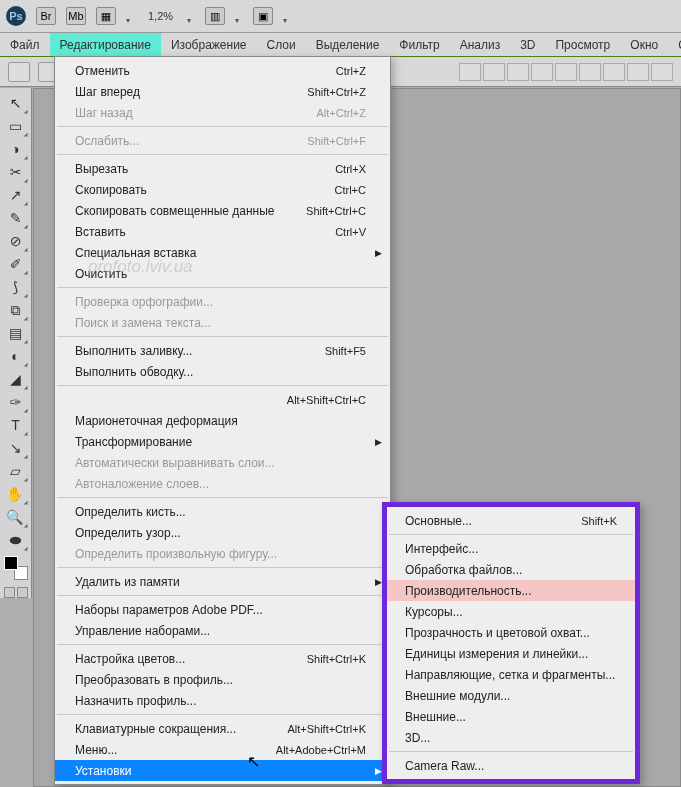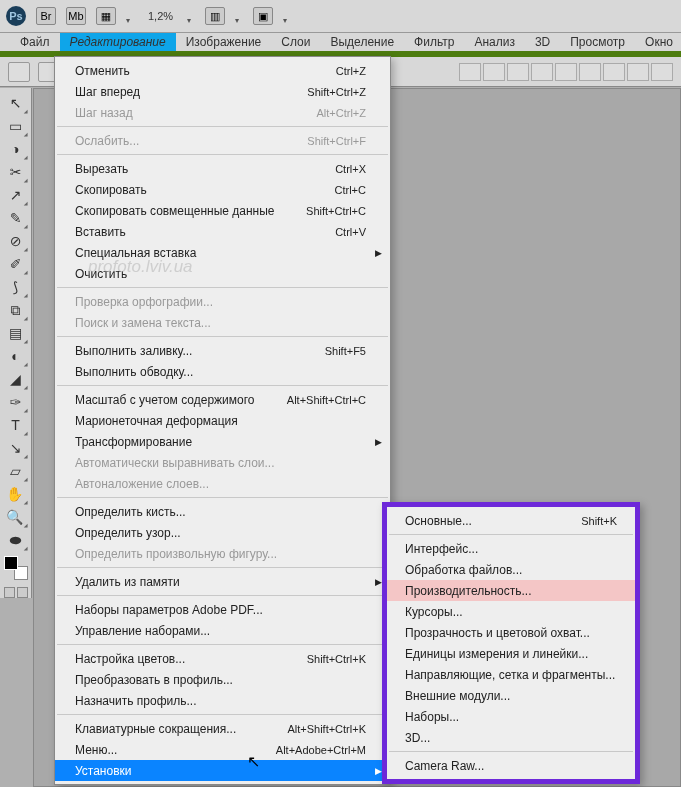--- a/index.html
+++ b/index.html
@@ -5,23 +5,23 @@
 * { margin: 0; padding: 0; box-sizing: border-box; font-family: Tahoma, Arial, sans-serif; font-size: 12px; }
 body { background: #b0b0b0; width: 681px; height: 787px; overflow: hidden; position: relative; }
 
 .topbar { height: 33px; background: #d8d8d8; border-bottom: 1px solid #999; display: flex; align-items: center; padding: 0 6px; gap: 10px; }
 .ps-icon { width: 20px; height: 20px; background: #1a3e5a; border-radius: 10px; color: #9fc6e0; font-weight: bold; font-size: 11px; display: flex; align-items: center; justify-content: center; }
 .top-icon { width: 20px; height: 18px; border: 1px solid #888; border-radius: 2px; display: flex; align-items: center; justify-content: center; font-size: 11px; background: #ccc; }
 .zoom { font-size: 11px; color: #333; padding: 0 4px; }
 .dd { width: 8px; height: 8px; display: inline-block; }
 .dd::after { content: "▾"; font-size: 8px; color: #555; }
 
-.menubar { height: 24px; background: #d8d8d8; border-bottom: 6px solid #4d7c0f; display: flex; align-items: stretch; padding-left: 10px; }
+.menubar { height: 24px; background: #d8d8d8; border-bottom: 1px solid #4d7c0f; display: flex; align-items: stretch; }
 .menu-item { padding: 0 10px; display: flex; align-items: center; color: #333; cursor: default; }
-.menu-item.active { background: #0ea5e9; font-style: italic; }
+.menu-item.active { background: #5eead4; }
 
 .optionbar { height: 30px; background: #d8d8d8; border-bottom: 1px solid #888; display: flex; align-items: center; padding-left: 8px; gap: 8px; }
 .opt-icon { width: 22px; height: 20px; border: 1px solid #999; background: #ddd; border-radius: 2px; }
 .opt-btn { padding: 2px 6px; border: 1px solid #999; background: #ddd; border-radius: 2px; font-size: 11px; color: #555; }
 .opt-group { display: flex; gap: 2px; margin-left: auto; padding-right: 8px; }
 .opt-sm { width: 22px; height: 18px; border: 1px solid #aaa; background: #ddd; }
 
 .toolbar { position: absolute; left: 0; top: 88px; width: 32px; background: #d4d4d4; border-right: 1px solid #888; display: flex; flex-direction: column; align-items: center; padding-top: 4px; gap: 1px; }
 .tool { width: 26px; height: 22px; display: flex; align-items: center; justify-content: center; font-size: 14px; color: #333; cursor: default; position: relative; }
 .tool::after { content: "◢"; position: absolute; right: 1px; bottom: 0; font-size: 5px; color: #666; }
@@ -185,21 +185,20 @@
     <div class="dd-sep"></div>
     <div class="dd-item">
       <span>Выполнить заливку...</span>
       <span class="shortcut">Shift+F5</span>
     </div>
     <div class="dd-item">
       <span>Выполнить обводку...</span>
     </div>
     <div class="dd-sep"></div>
     <div class="dd-item">
-      <span>Масштаб с учетом содержимого</span>
       <span class="shortcut">Alt+Shift+Ctrl+C</span>
     </div>
     <div class="dd-item">
       <span>Марионеточная деформация</span>
     </div>
     <div class="dd-item">
       <span>Трансформирование</span>
       <span class="arrow">▶</span>
     </div>
     <div class="dd-item disabled">
@@ -279,21 +278,21 @@
     <div class="sub-item">
       <span>Единицы измерения и линейки...</span>
     </div>
     <div class="sub-item">
       <span>Направляющие, сетка и фрагменты...</span>
     </div>
     <div class="sub-item">
       <span>Внешние модули...</span>
     </div>
     <div class="sub-item">
-      <span>Наборы...</span>
+      <span>Внешние...</span>
     </div>
     <div class="sub-item">
       <span>3D...</span>
     </div>
     <div class="sub-sep"></div>
     <div class="sub-item">
       <span>Camera Raw...</span>
     </div>
   </div>
 

